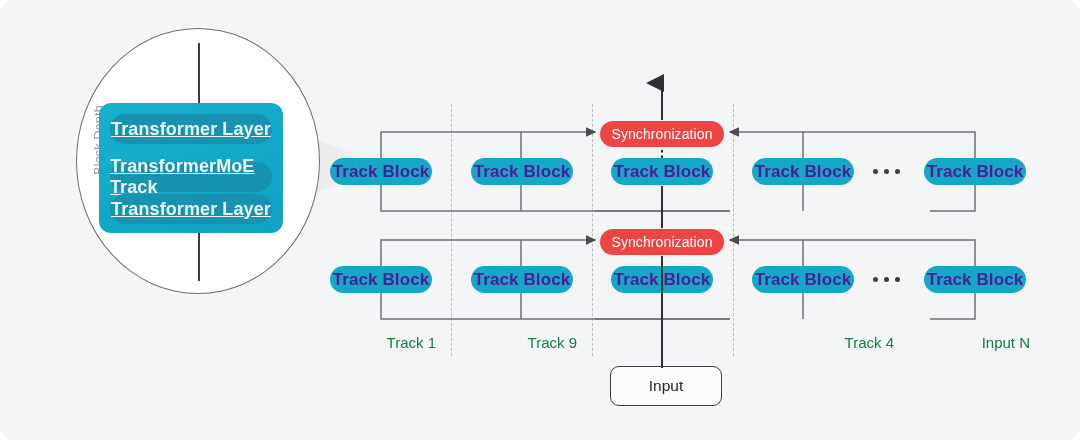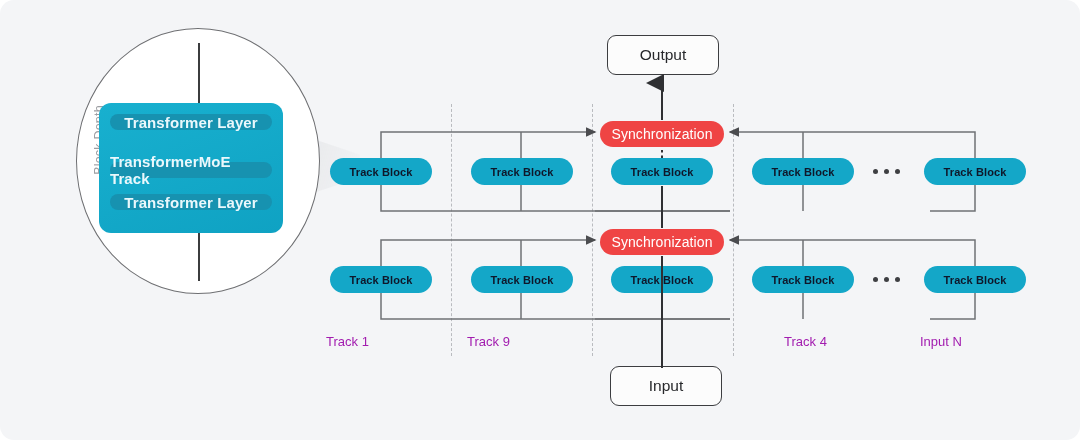--- a/index.html
+++ b/index.html
@@ -82,31 +82,32 @@
     width: 184px;
     height: 130px;
     background: linear-gradient(160deg, #18b0cf 0%, #0fa2c3 100%);
     border-radius: 12px;
     z-index: 8;
   }
   .inner-layer {
     position: absolute;
     left: 11px;
     width: 162px;
-    height: 16px;
+    height: 30px;
     border-radius: 15px;
     background: #1792b0;
     color: #eaf8fc;
-    font-size: 15px;
+    font-size: 18px;
     font-weight: bold;
     display: flex;
     align-items: center;
     justify-content: center;
     z-index: 9;
     letter-spacing: 0.1px;
+    text-decoration: underline;
   }
   .inner-layer.l1 { top: 11px; }
   .inner-layer.l2 { top: 59px; }
   .inner-layer.l3 { top: 91px; }
 
   
   .divider {
     position: absolute;
     top: 104px;
     width: 0;
@@ -114,22 +115,22 @@
     border-left: 1.4px dashed #b9bbbf;
     z-index: 2;
   }
 
   .track-block {
     position: absolute;
     width: 102px;
     height: 27px;
     border-radius: 14px;
     background: #14a7c8;
-    color: #0f172a;
-    font-size: 11px;
+    color: #4c1d95;
+    font-size: 17px;
     font-weight: bold;
     display: flex;
     align-items: center;
     justify-content: center;
     z-index: 5;
     letter-spacing: 0.1px;
   }
 
   .sync-block {
     position: absolute;
@@ -172,23 +173,23 @@
     width: 5px;
     height: 5px;
     border-radius: 50%;
     background: #3e3f42;
     display: block;
   }
 
   .track-label {
     position: absolute;
     width: 110px;
-    text-align: left;
-    font-size: 13px;
-    color: #a21caf;
+    text-align: right;
+    font-size: 15px;
+    color: #15803d;
     z-index: 5;
   }
 
   svg.wires {
     position: absolute;
     left: 0;
     top: 0;
     width: 1080px;
     height: 440px;
     z-index: 3;
@@ -311,21 +312,20 @@
     <defs>
       <marker id="arrowU2" markerWidth="9" markerHeight="9" refX="4.5" refY="8" orient="auto">
         <path d="M0,9 L4.5,0 L9,9 z" fill="#2f3033"></path>
       </marker>
     </defs>
   </svg>
 
   <div class="sync-block" style="left:600px; top:121px">Synchronization</div>
   <div class="sync-block" style="left:600px; top:229px">Synchronization</div>
 
-  <div class="io-box" style="left:607px; top:35px">Output</div>
   <div class="io-box" style="left:610px; top:366px">Input</div>
 
   <div class="track-label" style="left:326px; top:334px">Track 1</div>
   <div class="track-label" style="left:467px; top:334px">Track 9</div>
   <div class="track-label" style="left:784px; top:334px">Track 4</div>
   <div class="track-label" style="left:920px; top:334px">Input N</div>
 
 </div>
 
 </body></html>

